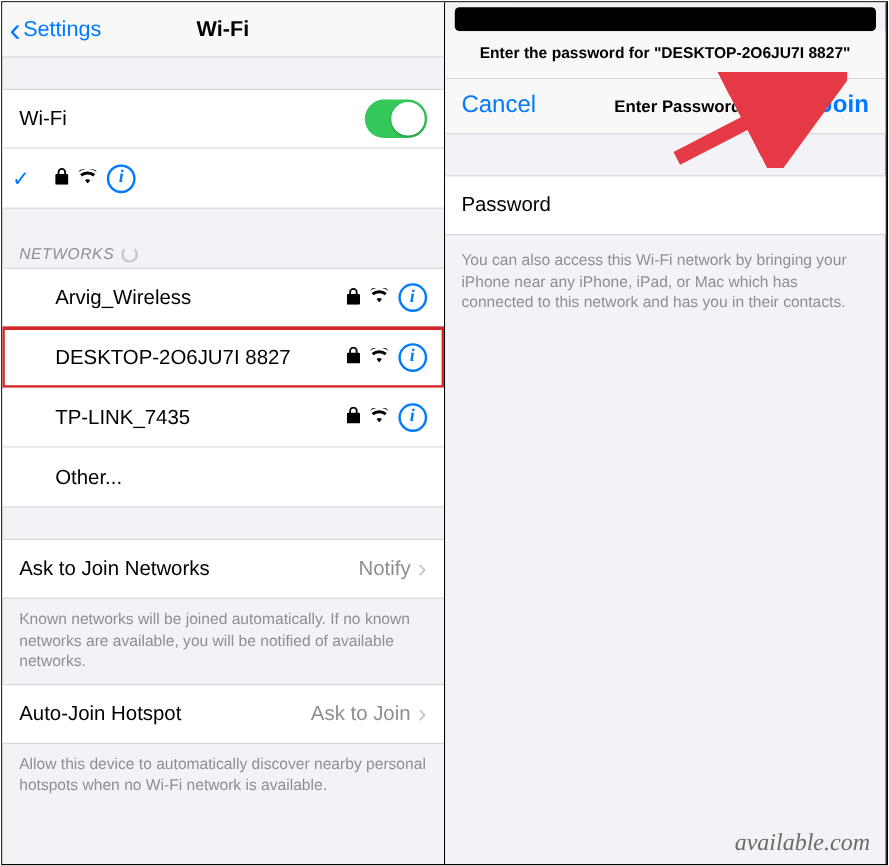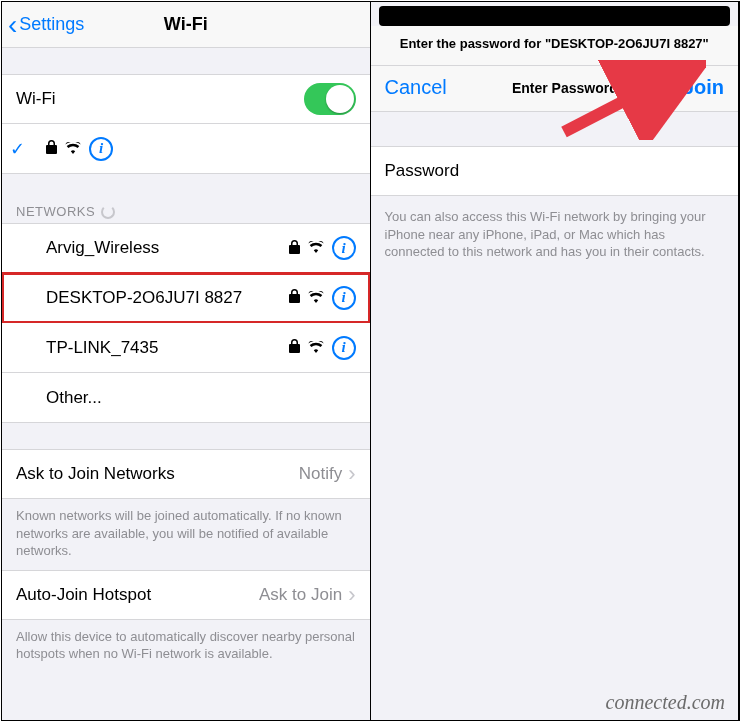--- a/index.html
+++ b/index.html
@@ -88,21 +88,21 @@
   .check-icon {
     color:#007aff; font-size:18px; width:22px; margin-right:6px;
   }
   .wifi-row { padding-left:14px; }
 
   .section-header {
     padding: 8px 14px 4px 14px;
     color:#8e8e93;
     font-size:13px;
     letter-spacing: .5px;
-    display:flex; align-items:center;
+    display:flex; align-items:center;font-style:italic;
   }
   .spinner {
     width:14px; height:14px; margin-left:6px;
     border:2px solid #c7c7cc; border-top-color:transparent;
     border-radius:50%;
   }
 
   .net-row { padding-left:44px; }
   .net-row .label { font-weight:400; }
   .icons { display:flex; align-items:center; gap:8px; margin-left:8px; }
@@ -305,14 +305,14 @@
     <svg class="arrow-svg" viewBox="0 0 150 80">
       <defs>
         <marker id="ah" markerWidth="9" markerHeight="9" refX="6" refY="4.5" orient="auto">
           <path d="M0,0 L9,4.5 L0,9 z" fill="#e63946"></path>
         </marker>
       </defs>
       <line x1="8" y1="72" x2="128" y2="10" stroke="#e63946" stroke-width="12" marker-end="url(#ah)"></line>
     </svg>
   </div>
 
-  <div class="watermark">connected.com</div>
+  <div class="watermark">available.com</div>
 </div>
 
 </body></html>

